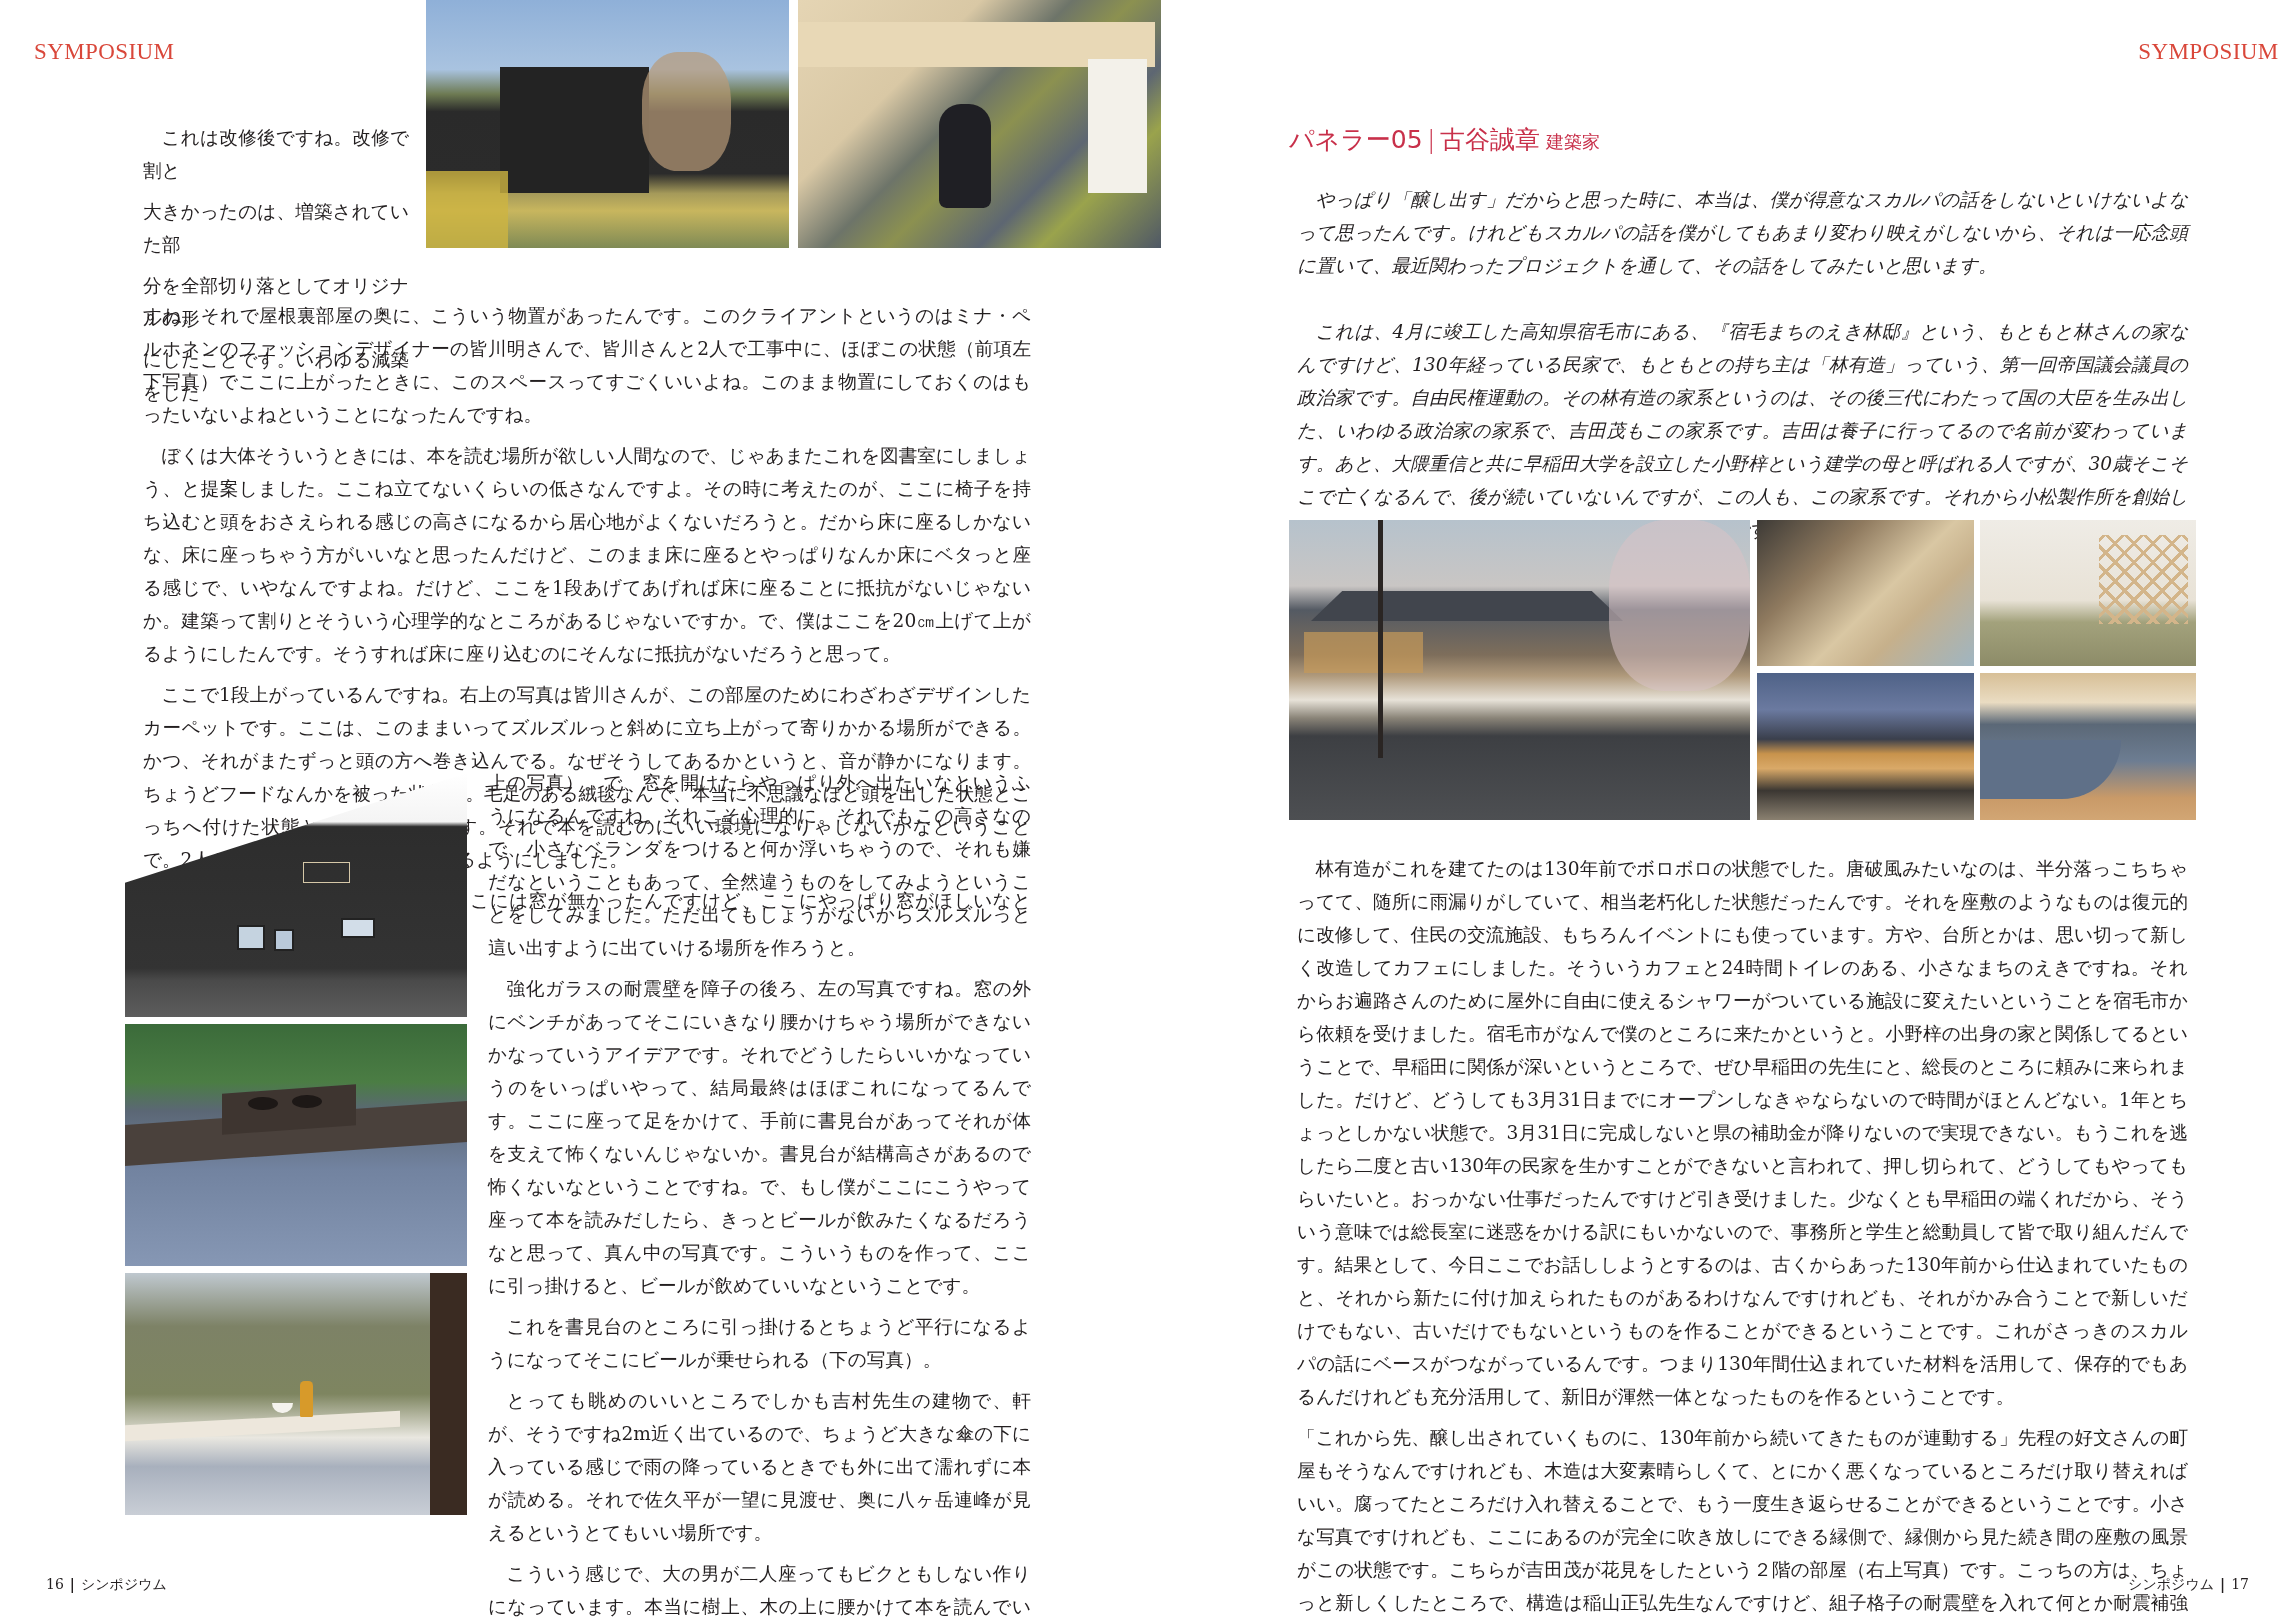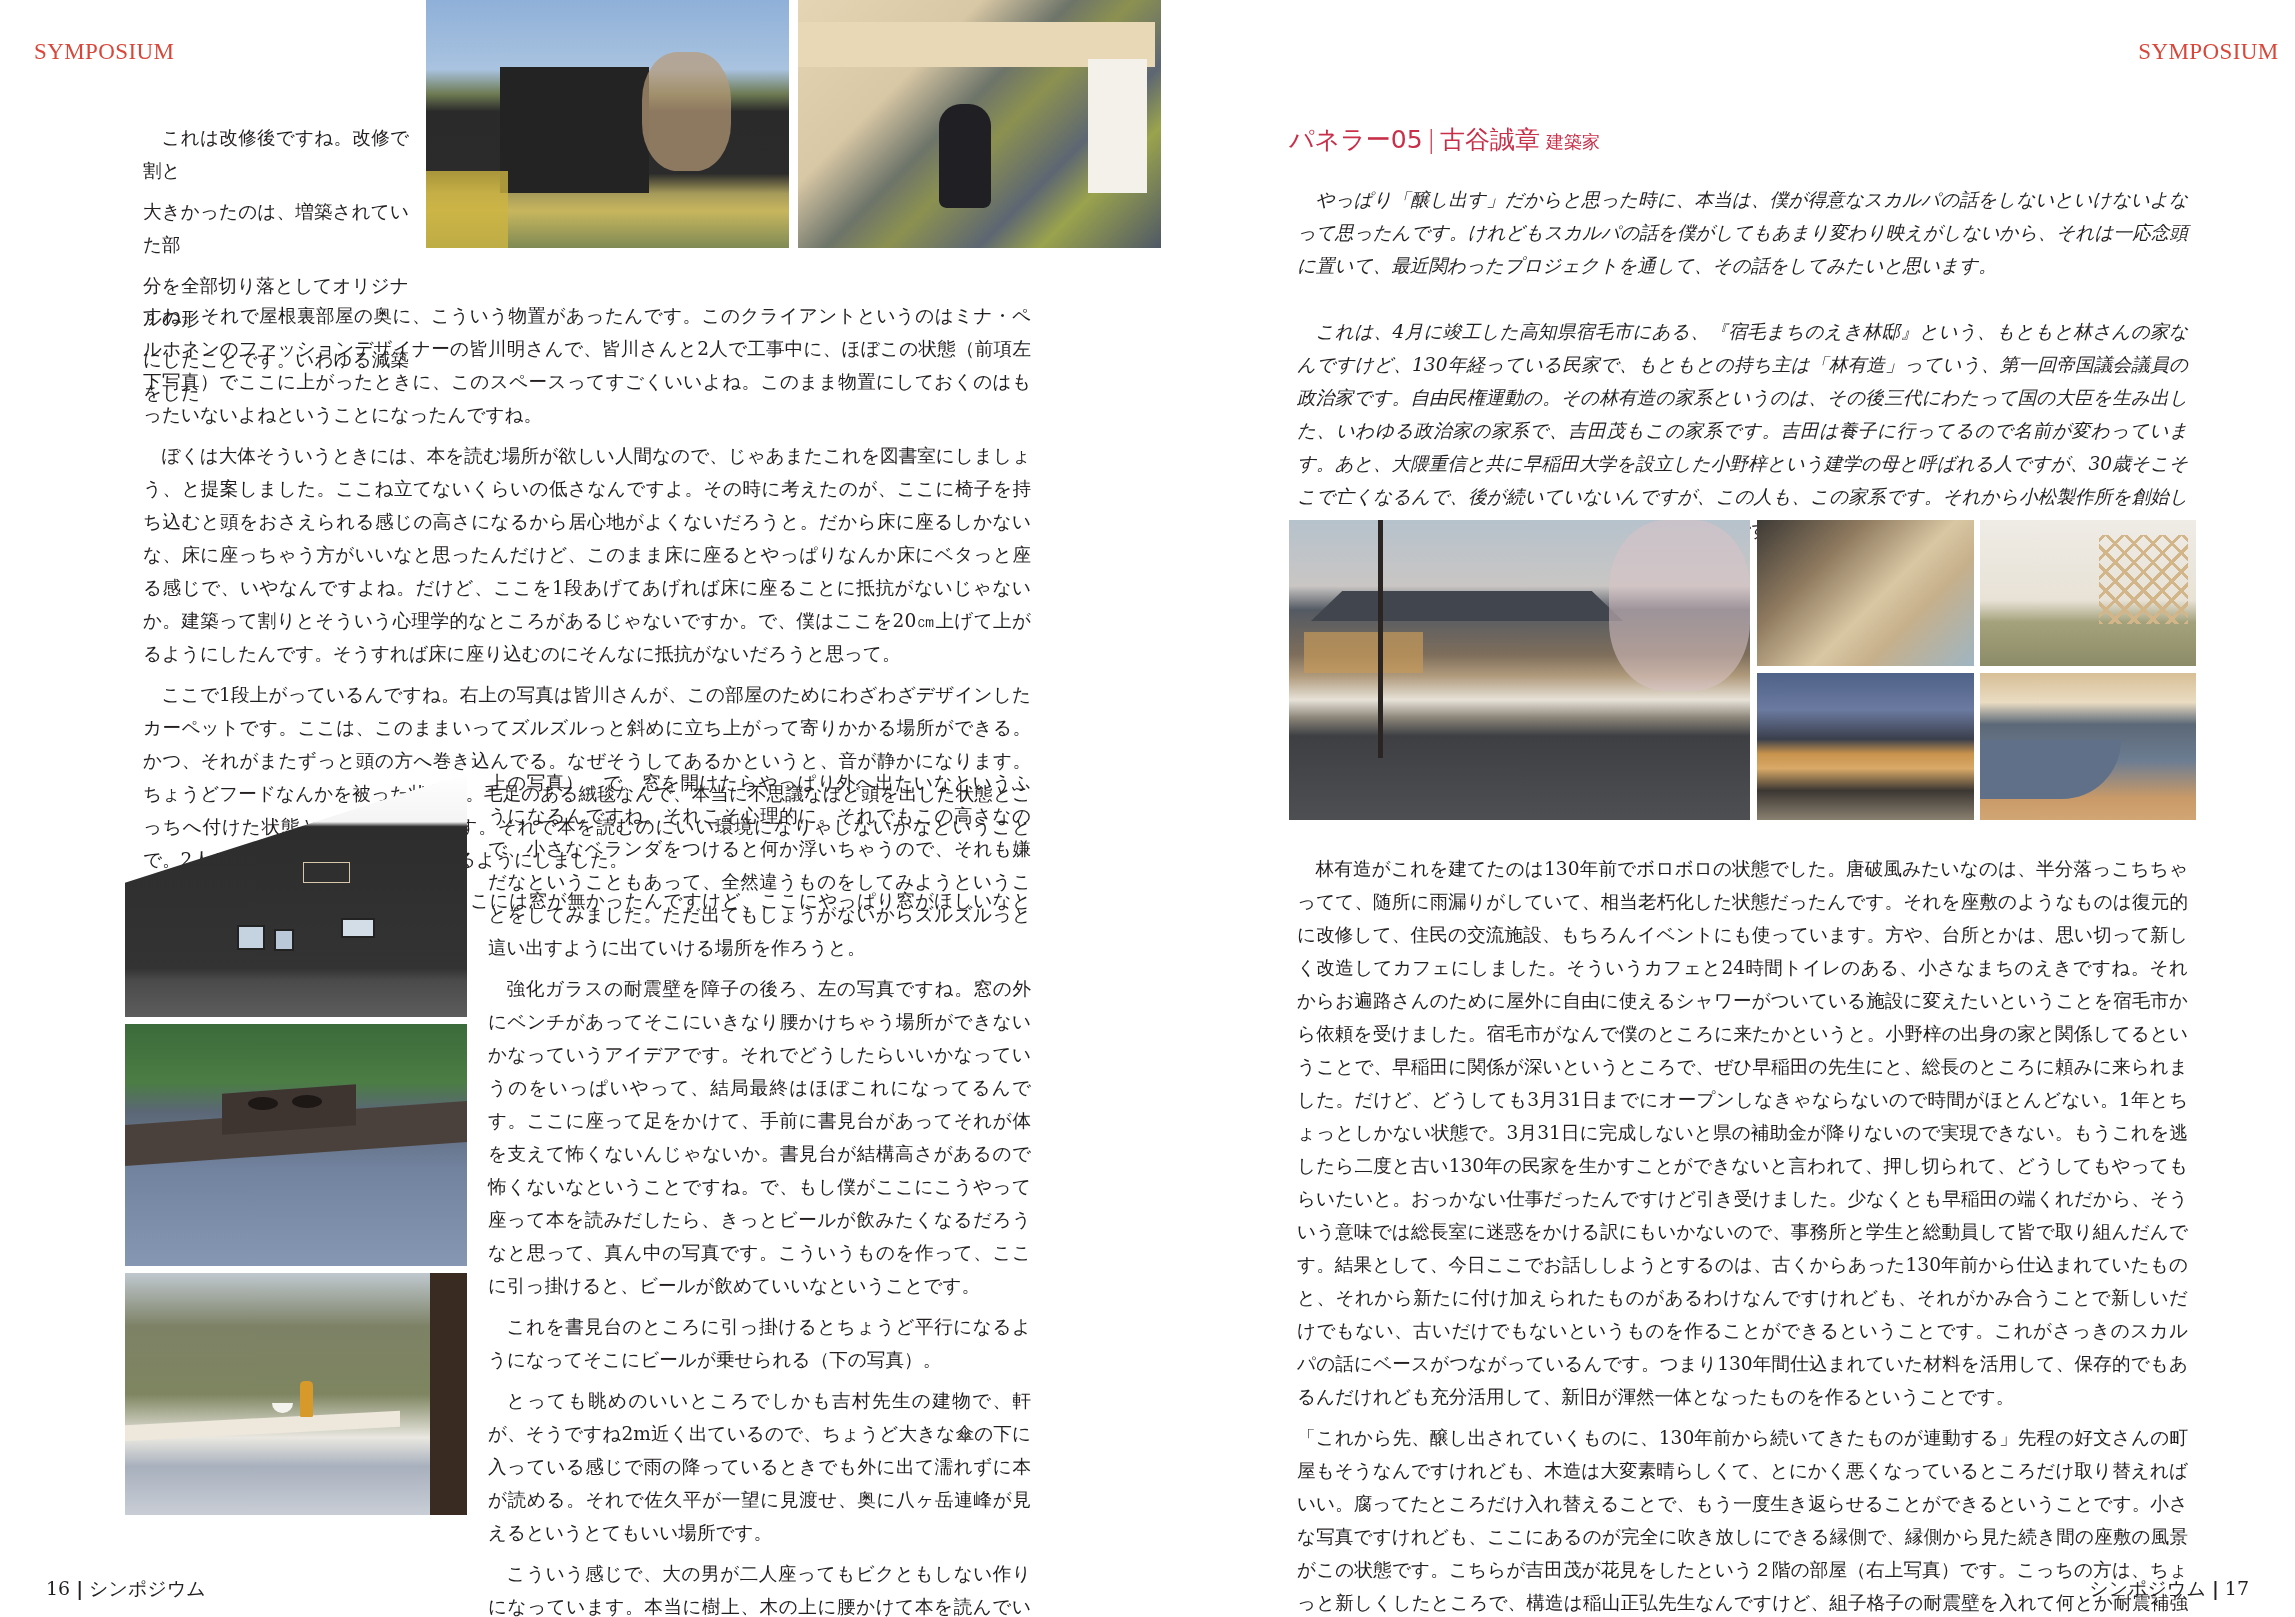--- a/index.html
+++ b/index.html
@@ -4,21 +4,21 @@
 <style>
   html,body{margin:0;padding:0;}
   body{width:2295px;height:1618px;background:#ffffff;position:relative;overflow:hidden;
        font-family:"DejaVu Serif","Liberation Serif",serif;color:#231f20;}
   .abs{position:absolute;}
   .section-tag{position:absolute;top:39px;font-family:"Liberation Serif",serif;font-size:23px;letter-spacing:0.4px;}
   .text{font-size:18.6px;line-height:33px;text-align:justify;}
   .text p{margin:8px;text-indent:1em;}
   .text p.noindent{text-indent:0;}
   .photo{position:absolute;overflow:hidden;}
-  .footer{position:absolute;top:1576px;font-size:19px;font-family:"DejaVu Serif",serif;}
+  .footer{position:absolute;top:1576px;font-size:14px;font-family:"DejaVu Serif",serif;}
   .footer .bar{font-weight:bold;margin:0 6px;}
   .title{position:absolute;left:1289px;top:123px;font-size:25px;font-family:"DejaVu Sans","Liberation Sans",sans-serif;}
   .title .sub{font-size:18px;margin-left:6px;}
   .title .sep{font-weight:300;margin:0 4.5px;}
 </style>
 </head>
 <body>
 
 <div class="section-tag" style="left:34px;color:#d9473a;">SYMPOSIUM</div>
 

